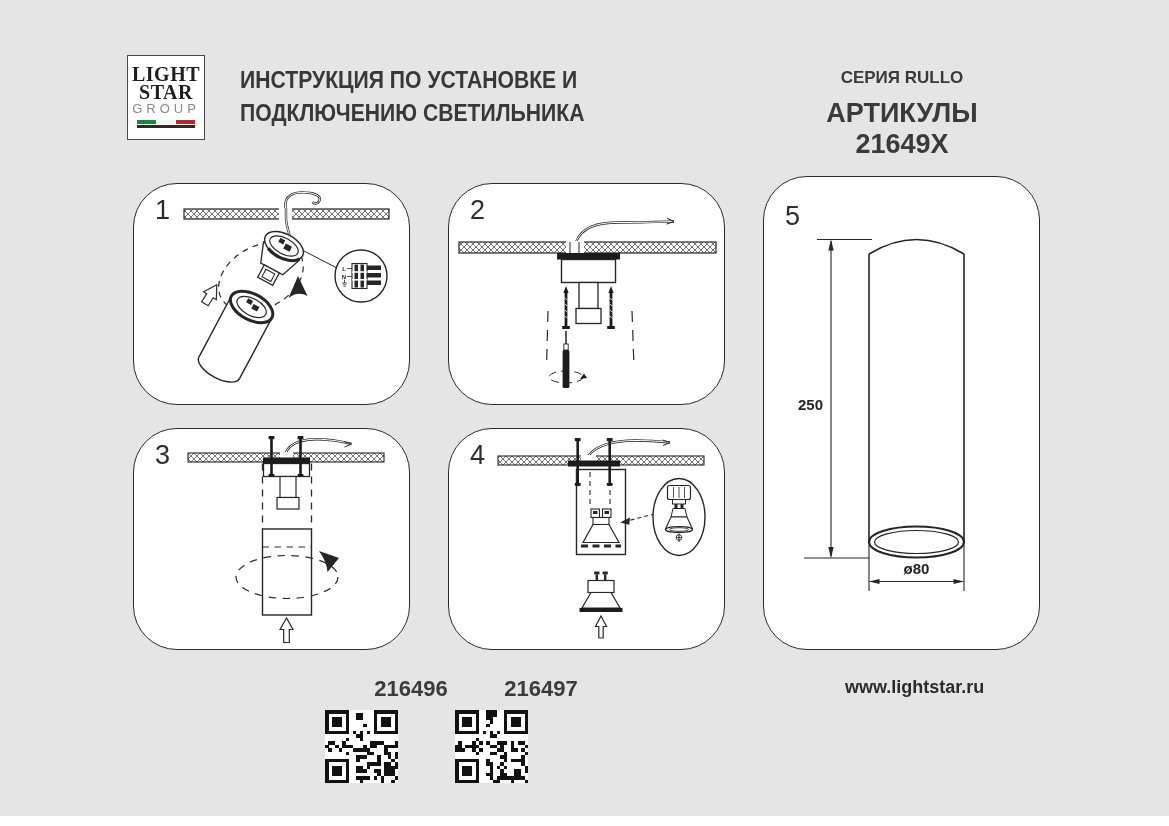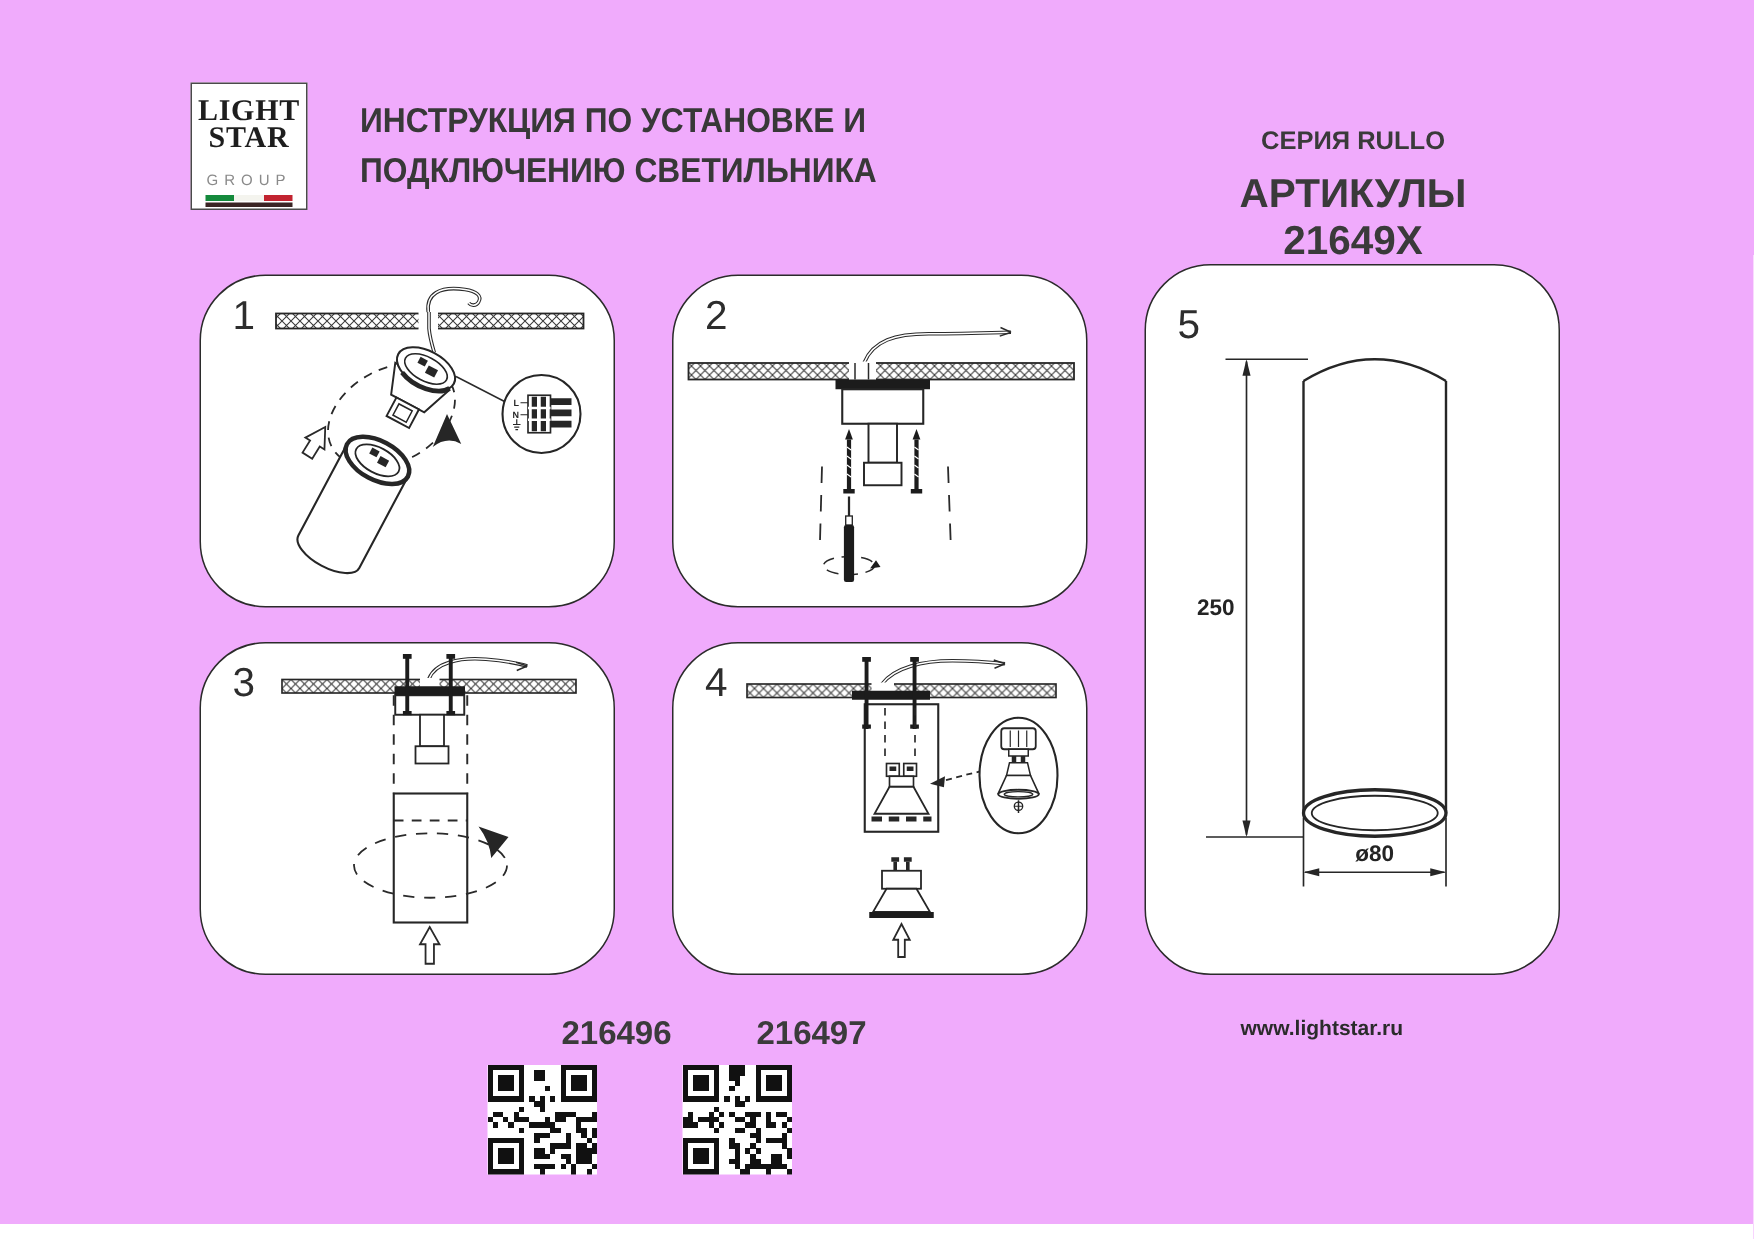--- a/index.html
+++ b/index.html
@@ -1,49 +1,49 @@
 <!DOCTYPE html>
 <html><head>
 <meta charset="utf-8">
 <style>
   html,body{margin:0;padding:0;background:#fff;}
-  #sheet{position:relative;width:1169px;height:816px;background:#f0abfc;overflow:hidden;
+  #sheet{position:relative;width:1169px;height:816px;background:#e5e5e5;overflow:hidden;
          font-family:"Liberation Sans",sans-serif;color:#2b2b2b;}
   
   .logo-box{position:absolute;left:127px;top:55px;width:78px;height:85px;border:1.3px solid #4a4a4a;
             box-sizing:border-box;text-align:center;padding-top:9px;background:#fff;}
   .logo-word{font-family:"Liberation Serif",serif;font-weight:bold;font-size:20px;line-height:18px;
              color:#1e1e1e;letter-spacing:.5px;}
-  .logo-group{font-size:10px;letter-spacing:4px;color:#8a8a8a;margin-top:14px;}
+  .logo-group{font-size:13px;letter-spacing:4px;color:#8a8a8a;margin-top:0;}
   .flag{width:58px;height:4px;margin:4px auto 0;display:flex;}
   .flag span{flex:1;height:100%;}
   .flag-underline{width:58px;height:2.5px;margin:1px auto 0;background:#3a2424;}
   .title{position:absolute;left:240px;top:64px;font-size:23px;font-weight:bold;color:#383838;
          line-height:33px;transform:scaleX(.92);transform-origin:left top;white-space:nowrap;}
-  .right-head{position:absolute;left:788px;top:68px;width:228px;text-align:center;color:#3a3a3a;margin-top:16px;}
+  .right-head{position:absolute;left:788px;top:68px;width:228px;text-align:center;color:#3a3a3a;}
   .series{font-size:17px;font-weight:bold;margin-bottom:10px;}
   .articles{font-size:27px;font-weight:bold;}
   
   .panel{position:absolute;border:1.4px solid #2b2b2b;border-radius:44px;background:#fff;box-sizing:border-box;}
   .p1{left:133px;top:183px;width:277px;height:222px;}
   .p2{left:448px;top:183px;width:277px;height:222px;}
   .p3{left:133px;top:428px;width:277px;height:222px;}
   .p4{left:448px;top:428px;width:277px;height:222px;}
   .p5{left:763px;top:176px;width:277px;height:474px;}
   .num{position:absolute;left:21px;top:11px;font-size:27px;color:#2d2d2d;}
   .p5 .num{top:24px;}
   .panel svg{position:absolute;left:0;top:0;}
   
   .art{position:absolute;width:76px;text-align:center;font-size:22px;font-weight:bold;color:#3b3b3b;margin-left:48px;}
   .a1{left:325px;top:676px;}
   .a2{left:455px;top:676px;}
   .qr{position:absolute;width:73px;height:73px;background:#fff;}
   .q1{left:325px;top:710px;}
   .q2{left:455px;top:710px;}
-  .site{position:absolute;left:827px;top:677px;font-size:14px;font-weight:bold;color:#2b2b2b;}
+  .site{position:absolute;left:845px;top:677px;font-size:18px;font-weight:bold;color:#2b2b2b;}
   svg text{font-family:"Liberation Sans",sans-serif;}
 </style>
 </head>
 <body>
 
 <div id="sheet">
 
   <div class="logo-box">
     <div class="logo-word">LIGHT</div>
     <div class="logo-word">STAR</div>

